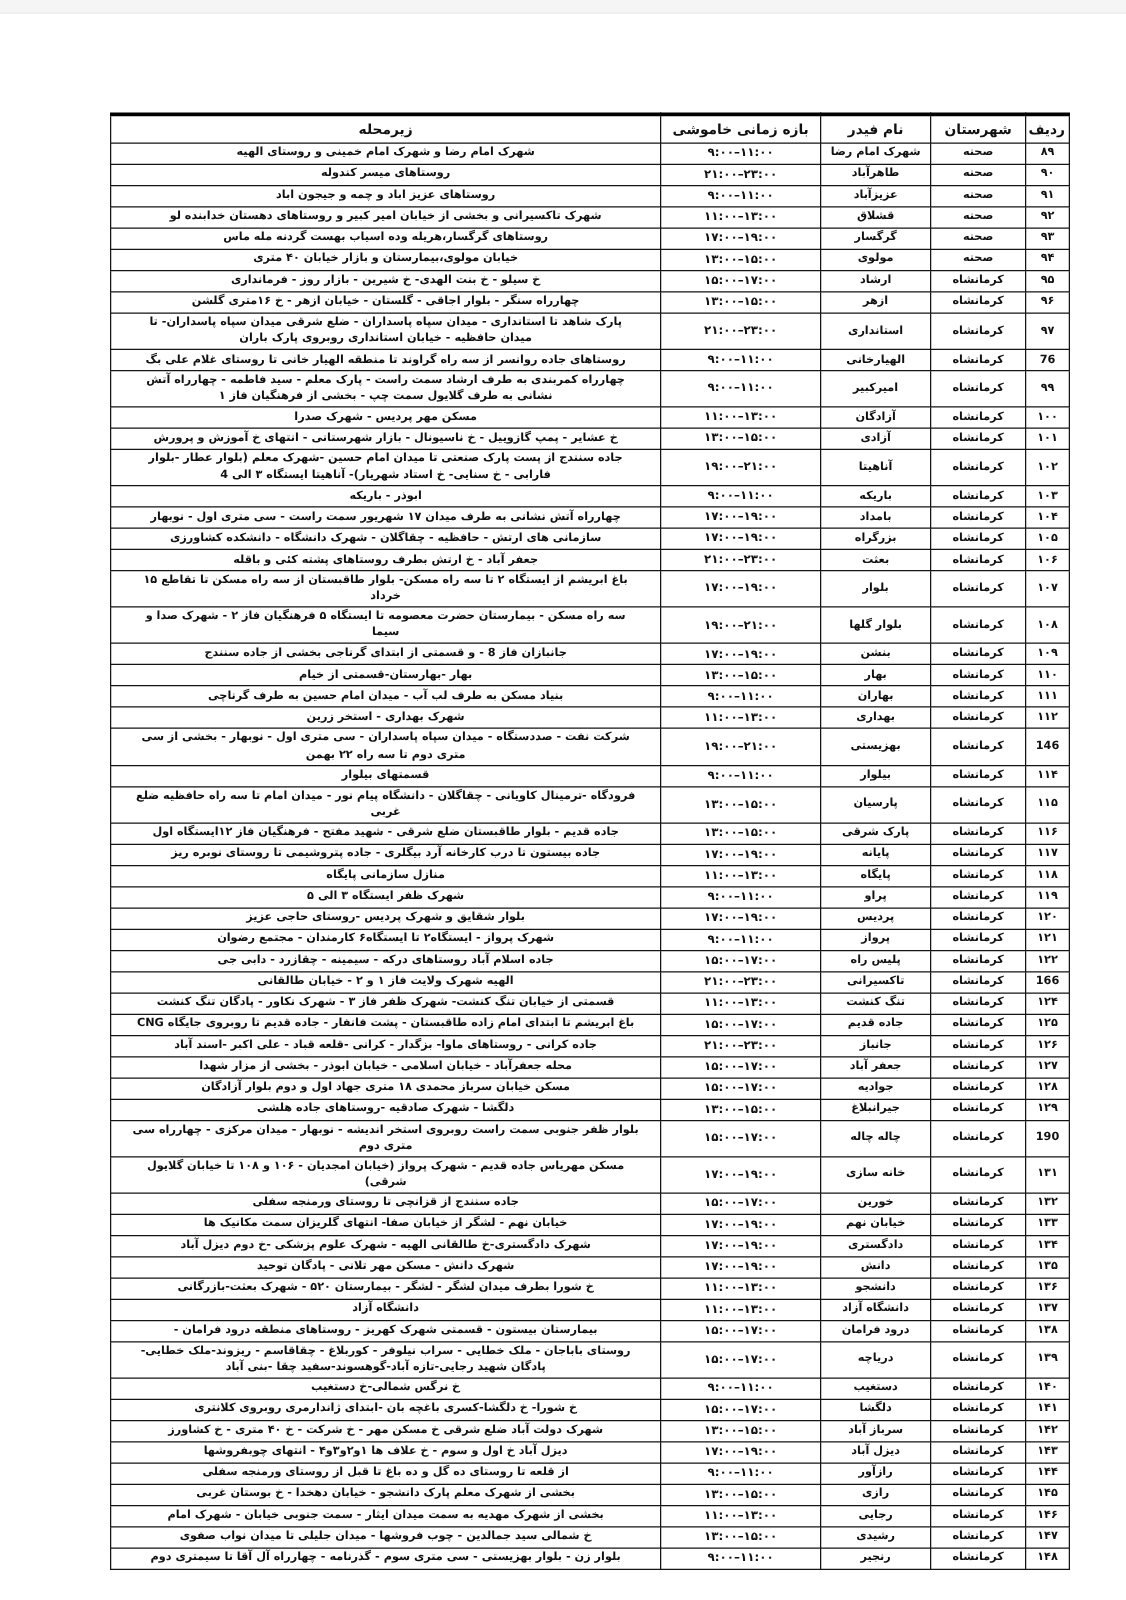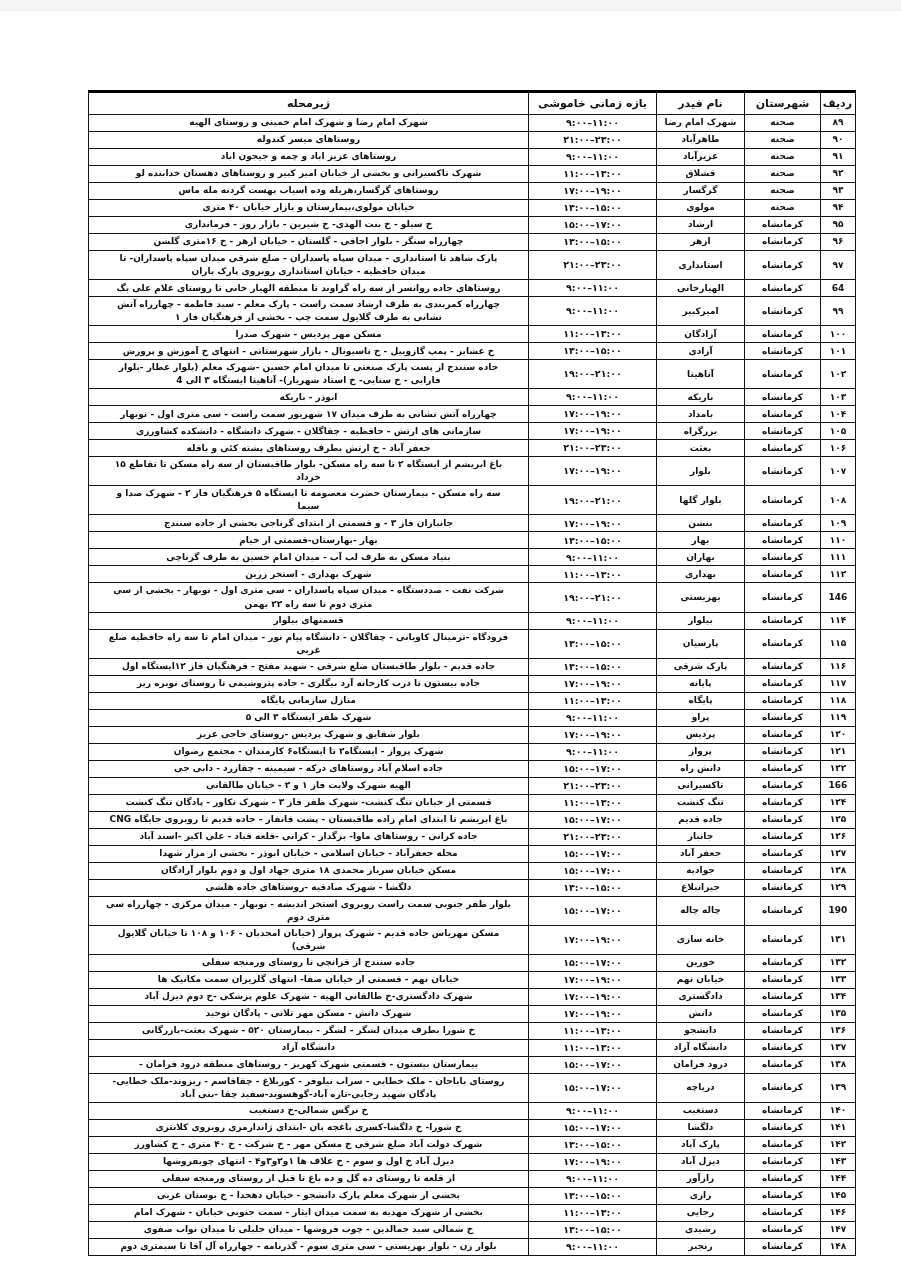--- a/index.html
+++ b/index.html
@@ -110,21 +110,21 @@
         <td class="cell-area">چهارراه سنگر - بلوار اجاقی - گلستان - خیابان ازهر - خ ۱۶متری گلشن</td>
       </tr>
       <tr>
         <td class="cell-row">۹۷</td>
         <td class="cell-county">کرمانشاه</td>
         <td class="cell-feeder">استانداری</td>
         <td class="cell-time">۲۱:۰۰–۲۳:۰۰</td>
         <td class="cell-area">پارک شاهد تا استانداری - میدان سپاه پاسداران - ضلع شرقی میدان سپاه پاسداران- تا میدان حافظیه - خیابان استانداری روبروی پارک باران</td>
       </tr>
       <tr>
-        <td class="cell-row">64</td>
+        <td class="cell-row">76</td>
         <td class="cell-county">کرمانشاه</td>
         <td class="cell-feeder">الهیارخانی</td>
         <td class="cell-time">۹:۰۰–۱۱:۰۰</td>
         <td class="cell-area">روستاهای جاده روانسر از سه راه گراوند تا منطقه الهیار خانی تا روستای غلام علی بگ</td>
       </tr>
       <tr>
         <td class="cell-row">۹۹</td>
         <td class="cell-county">کرمانشاه</td>
         <td class="cell-feeder">امیرکبیر</td>
         <td class="cell-time">۹:۰۰–۱۱:۰۰</td>
@@ -191,21 +191,21 @@
         <td class="cell-county">کرمانشاه</td>
         <td class="cell-feeder">بلوار گلها</td>
         <td class="cell-time">۱۹:۰۰–۲۱:۰۰</td>
         <td class="cell-area">سه راه مسکن - بیمارستان حضرت معصومه تا ایستگاه ۵ فرهنگیان فاز ۲ - شهرک صدا و سیما</td>
       </tr>
       <tr>
         <td class="cell-row">۱۰۹</td>
         <td class="cell-county">کرمانشاه</td>
         <td class="cell-feeder">بنشن</td>
         <td class="cell-time">۱۷:۰۰–۱۹:۰۰</td>
-        <td class="cell-area">جانبازان فاز ۳ - و قسمتی از ابتدای گرناجی بخشی از جاده سنندج</td>
+        <td class="cell-area">جانبازان فاز 8 - و قسمتی از ابتدای گرناجی بخشی از جاده سنندج</td>
       </tr>
       <tr>
         <td class="cell-row">۱۱۰</td>
         <td class="cell-county">کرمانشاه</td>
         <td class="cell-feeder">بهار</td>
         <td class="cell-time">۱۳:۰۰–۱۵:۰۰</td>
         <td class="cell-area">بهار -بهارستان-قسمتی از خیام</td>
       </tr>
       <tr>
         <td class="cell-row">۱۱۱</td>
@@ -280,21 +280,21 @@
       <tr>
         <td class="cell-row">۱۲۱</td>
         <td class="cell-county">کرمانشاه</td>
         <td class="cell-feeder">پرواز</td>
         <td class="cell-time">۹:۰۰–۱۱:۰۰</td>
         <td class="cell-area">شهرک پرواز - ایستگاه۲ تا ایستگاه۶ کارمندان - مجتمع رضوان</td>
       </tr>
       <tr>
         <td class="cell-row">۱۲۲</td>
         <td class="cell-county">کرمانشاه</td>
-        <td class="cell-feeder">دانش راه</td>
+        <td class="cell-feeder">پلیس راه</td>
         <td class="cell-time">۱۵:۰۰–۱۷:۰۰</td>
         <td class="cell-area">جاده اسلام آباد روستاهای درکه - سیمینه - چقازرد - دابی جی</td>
       </tr>
       <tr>
         <td class="cell-row">166</td>
         <td class="cell-county">کرمانشاه</td>
         <td class="cell-feeder">تاکسیرانی</td>
         <td class="cell-time">۲۱:۰۰–۲۳:۰۰</td>
         <td class="cell-area">الهیه شهرک ولایت فاز ۱ و ۲ - خیابان طالقانی</td>
       </tr>
@@ -359,21 +359,21 @@
         <td class="cell-county">کرمانشاه</td>
         <td class="cell-feeder">خورین</td>
         <td class="cell-time">۱۵:۰۰–۱۷:۰۰</td>
         <td class="cell-area">جاده سنندج از قزانچی تا روستای ورمنجه سفلی</td>
       </tr>
       <tr>
         <td class="cell-row">۱۳۳</td>
         <td class="cell-county">کرمانشاه</td>
         <td class="cell-feeder">خیابان نهم</td>
         <td class="cell-time">۱۷:۰۰–۱۹:۰۰</td>
-        <td class="cell-area">خیابان نهم - قسمتی از خیابان صفا- انتهای گلریزان سمت مکانیک ها</td>
+        <td class="cell-area">خیابان نهم - لشگر از خیابان صفا- انتهای گلریزان سمت مکانیک ها</td>
       </tr>
       <tr>
         <td class="cell-row">۱۳۴</td>
         <td class="cell-county">کرمانشاه</td>
         <td class="cell-feeder">دادگستری</td>
         <td class="cell-time">۱۷:۰۰–۱۹:۰۰</td>
         <td class="cell-area">شهرک دادگستری-خ طالقانی الهیه - شهرک علوم پزشکی -خ دوم دیزل آباد</td>
       </tr>
       <tr>
         <td class="cell-row">۱۳۵</td>
@@ -420,21 +420,21 @@
       <tr>
         <td class="cell-row">۱۴۱</td>
         <td class="cell-county">کرمانشاه</td>
         <td class="cell-feeder">دلگشا</td>
         <td class="cell-time">۱۵:۰۰–۱۷:۰۰</td>
         <td class="cell-area">خ شورا- خ دلگشا-کسری باغچه بان -ابتدای ژاندارمری روبروی کلانتری</td>
       </tr>
       <tr>
         <td class="cell-row">۱۴۲</td>
         <td class="cell-county">کرمانشاه</td>
-        <td class="cell-feeder">پارک آباد</td>
+        <td class="cell-feeder">سرباز آباد</td>
         <td class="cell-time">۱۳:۰۰–۱۵:۰۰</td>
         <td class="cell-area">شهرک دولت آباد ضلع شرقی خ مسکن مهر - خ شرکت - خ ۴۰ متری - خ کشاورز</td>
       </tr>
       <tr>
         <td class="cell-row">۱۴۳</td>
         <td class="cell-county">کرمانشاه</td>
         <td class="cell-feeder">دیزل آباد</td>
         <td class="cell-time">۱۷:۰۰–۱۹:۰۰</td>
         <td class="cell-area">دیزل آباد خ اول و سوم - خ علاف ها ۱و۲و۳و۴ - انتهای چوبفروشها</td>
       </tr>

